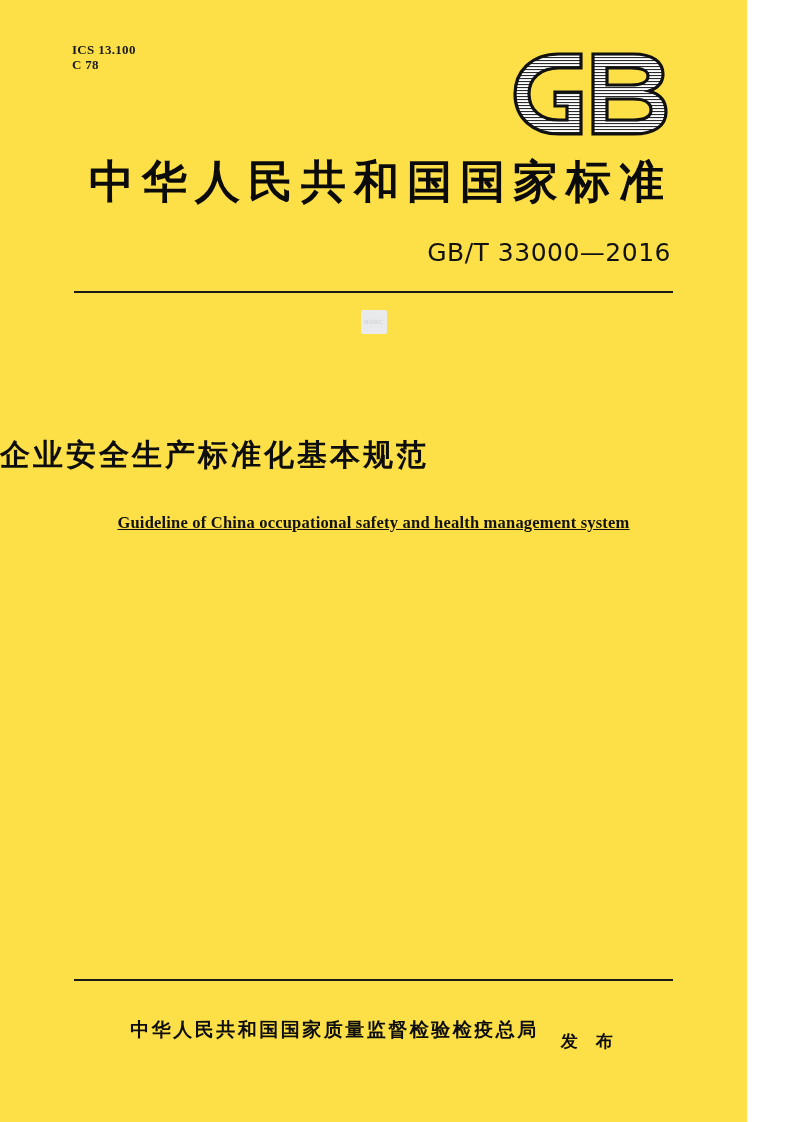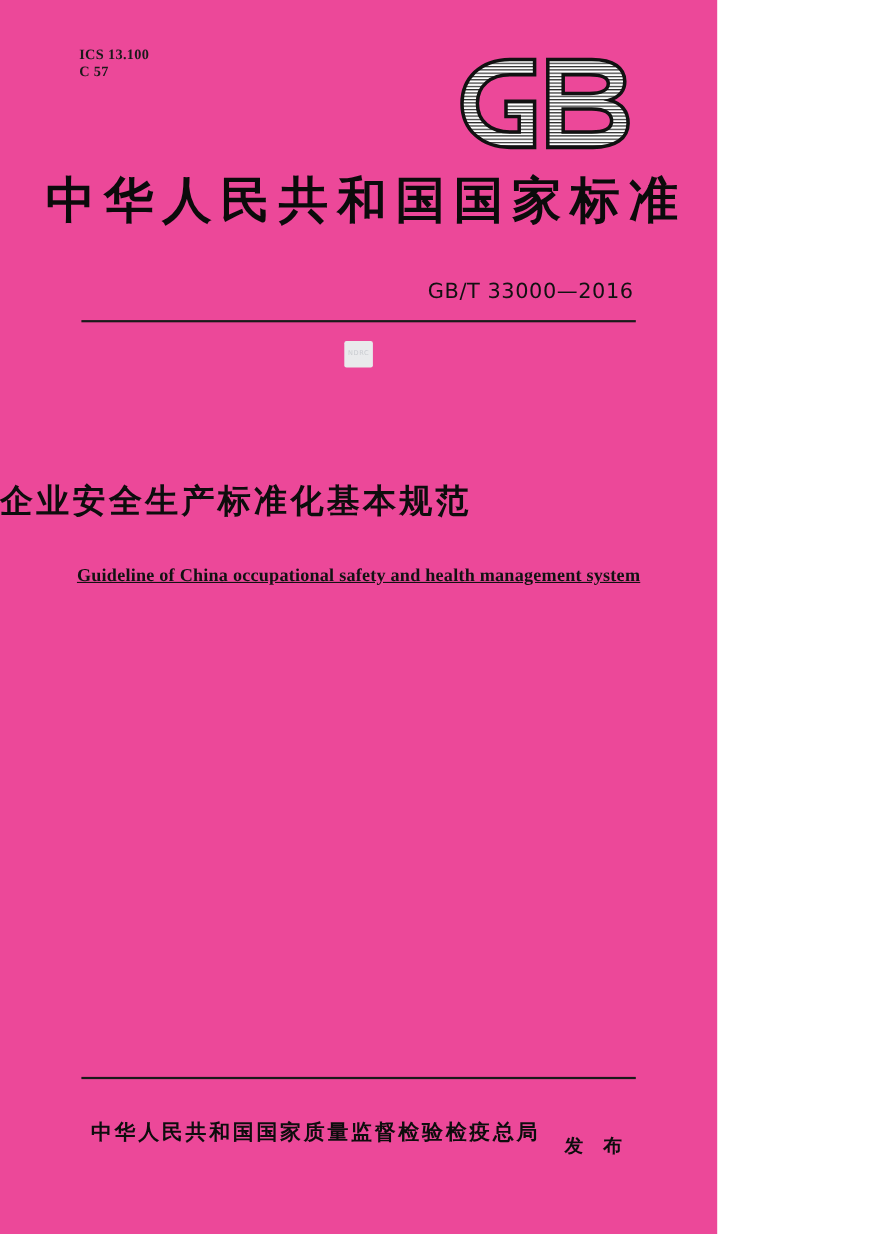--- a/index.html
+++ b/index.html
@@ -11,23 +11,23 @@
     width: 793px;
     height: 1122px;
     font-family: "Liberation Serif", serif;
     color: #111111;
     position: relative;
     overflow: hidden;
   }
   .page {
     position: absolute;
     left: 0; top: 0;
-    width: 652px;
+    width: 747px;
     height: 1122px;
-    background: #ec4899;
+    background: #fde047;
   }
 
   
   .ics-block {
     position: absolute;
     left: 72px;
     top: 42px;
     font-family: "Liberation Serif", serif;
     font-weight: bold;
     font-size: 13px;
@@ -58,23 +58,23 @@
     font-size: 45px;
     letter-spacing: 8px;
     color: #0b0b0b;
     padding-left: 10px;
   }
 
   
   .std-number {
     position: absolute;
     right: 76px;
-    top: 254px;
-    font-family: "DejaVu Sans", sans-serif;
-    font-size: 19px;
+    top: 238px;
+    font-family: "DejaVu Sans", sans-serif;
+    font-size: 25px;
     letter-spacing: 0.5px;
     color: #111;
   }
 
   
   .rule-top {
     position: absolute;
     left: 74px;
     right: 74px;
     top: 291px;
@@ -167,21 +167,21 @@
     padding-top: 26px;
   }
 </style>
 </head>
 <body>
 
 <div class="page">
 
   <div class="ics-block">
     <div>ICS 13.100</div>
-    <div>C 57</div>
+    <div>C 78</div>
   </div>
 
   <div class="gb-logo">
     <svg width="168" height="92" viewBox="0 0 168 92" xmlns="http://www.w3.org/2000/svg">
       <defs>
         <pattern id="hatch" width="3" height="3" patternUnits="userSpaceOnUse" patternTransform="rotate(0)">
           <rect width="3" height="3" fill="#ffffff"></rect>
           <rect width="3" height="1.1" fill="#2b2b2b"></rect>
         </pattern>
       </defs>

